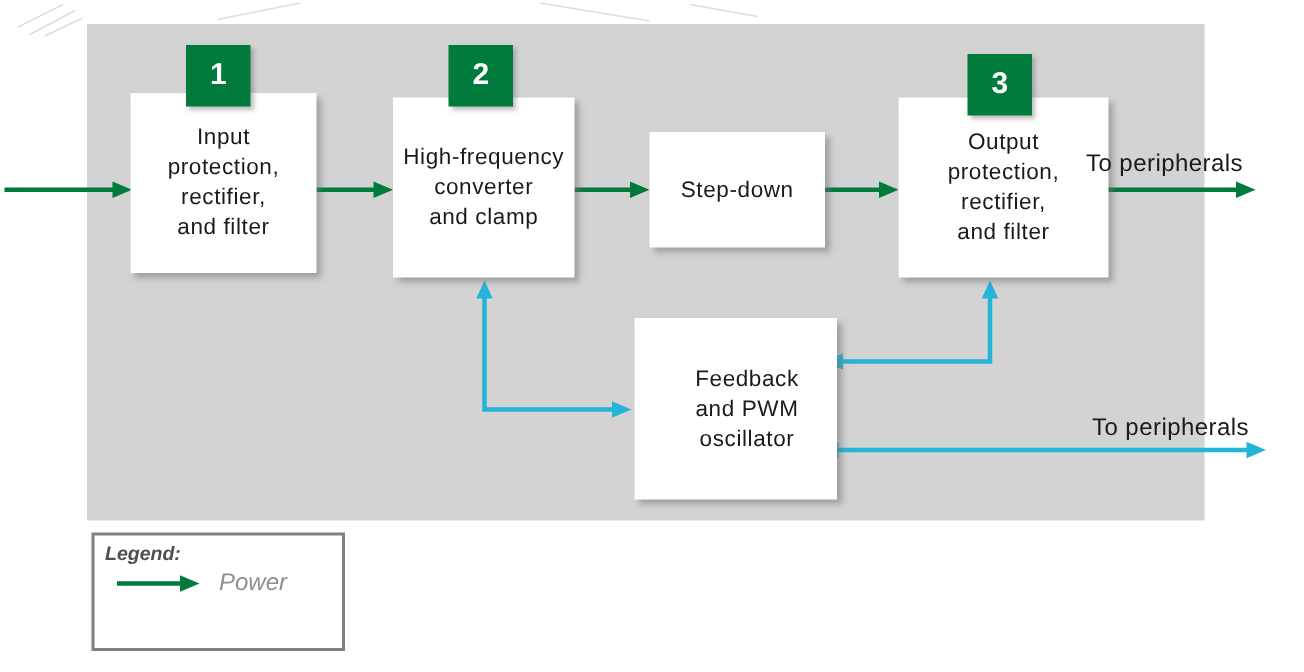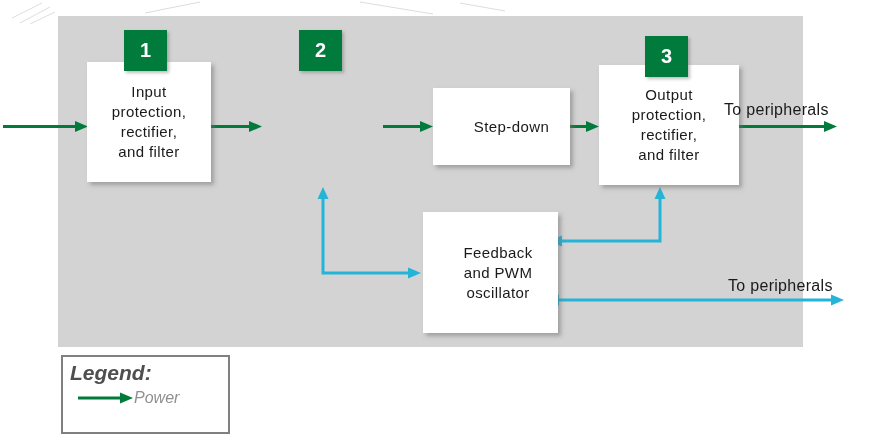--- a/index.html
+++ b/index.html
@@ -49,21 +49,21 @@
     align-items: center;
     justify-content: center;
     text-align: center;
     font-size: 15px;
     letter-spacing: 0.4px;
     line-height: 20px;
     color: var(--text-color);
   }
   #blk-input       { left:  87px; top:  62px; width: 124px; height: 120px; }
   #blk-converter   { left: 262px; top:  65px; width: 121px; height: 120px; }
-  #blk-transformer { left: 433px; top:  88px; width: 117px; height:  77px; padding-left: 20px; }
+  #blk-transformer { left: 433px; top:  88px; width: 117px; height:  77px; }
   #blk-output      { left: 599px; top:  65px; width: 140px; height: 120px; }
   #blk-feedback    { left: 423px; top: 212px; width: 120px; height: 121px; padding-left: 15px; }
 
   .badge {
     position: absolute;
     width: 43px; height: 41px;
     background: var(--power-color);
     color: var(--badge-text-color);
     font-size: 20px;
     font-weight: bold;
@@ -91,34 +91,34 @@
     position: absolute;
     left: 61px; top: 355px;
     width: 169px; height: 79px;
     box-sizing: border-box;
     border: 2px solid var(--legend-border-color);
     background: #FFFFFF;
     padding: 4px 0 0 7px;
     font-style: italic;
   }
   #legend-title {
-    font-size: 21px;
+    font-size: 13px;
     font-weight: bold;
     color: var(--legend-title-color);
     margin-bottom: 1px;
   }
   .legend-row {
     display: flex;
     align-items: center;
     height: 23px;
     font-size: 16px;
     color: var(--legend-text-color);
   }
   .legend-row svg { margin-left: 8px; flex: none; }
-  .legend-row span { }
+  .legend-row span { margin-left: 12px; }
 </style>
 </head>
 <body>
 
 <div class="canvas">
 
   <div id="panel"></div>
 
   <svg id="wires" viewBox="0 0 869 448">
     <g>
@@ -168,20 +168,25 @@
     </g>
   </svg>
 
   <div class="block" id="blk-input">
     <div>Input</div>
     <div>protection,</div>
     <div>rectifier,</div>
     <div>and filter</div>
   </div>
 
+  <div class="block" id="blk-converter">
+    <div>High-frequency</div>
+    <div>converter</div>
+    <div>and clamp</div>
+  </div>
 
   <div class="block" id="blk-transformer">
     <div>Step-down</div>
   </div>
 
   <div class="block" id="blk-output">
     <div>Output</div>
     <div>protection,</div>
     <div>rectifier,</div>
     <div>and filter</div>

